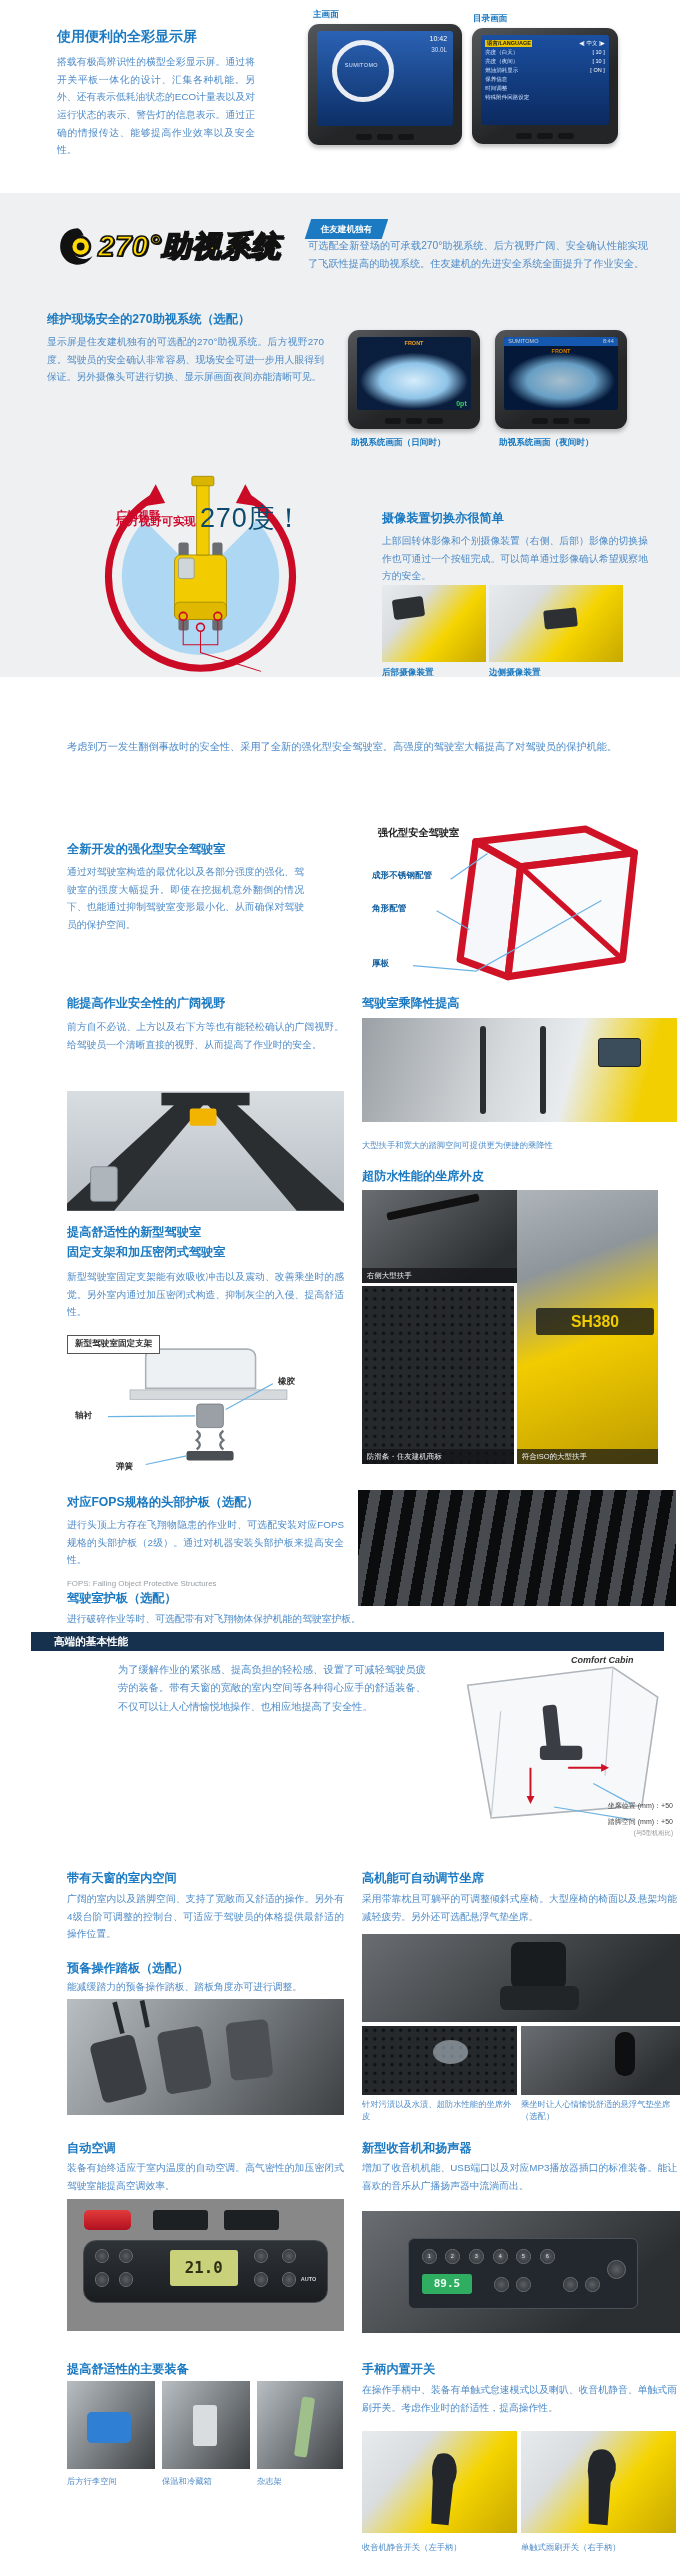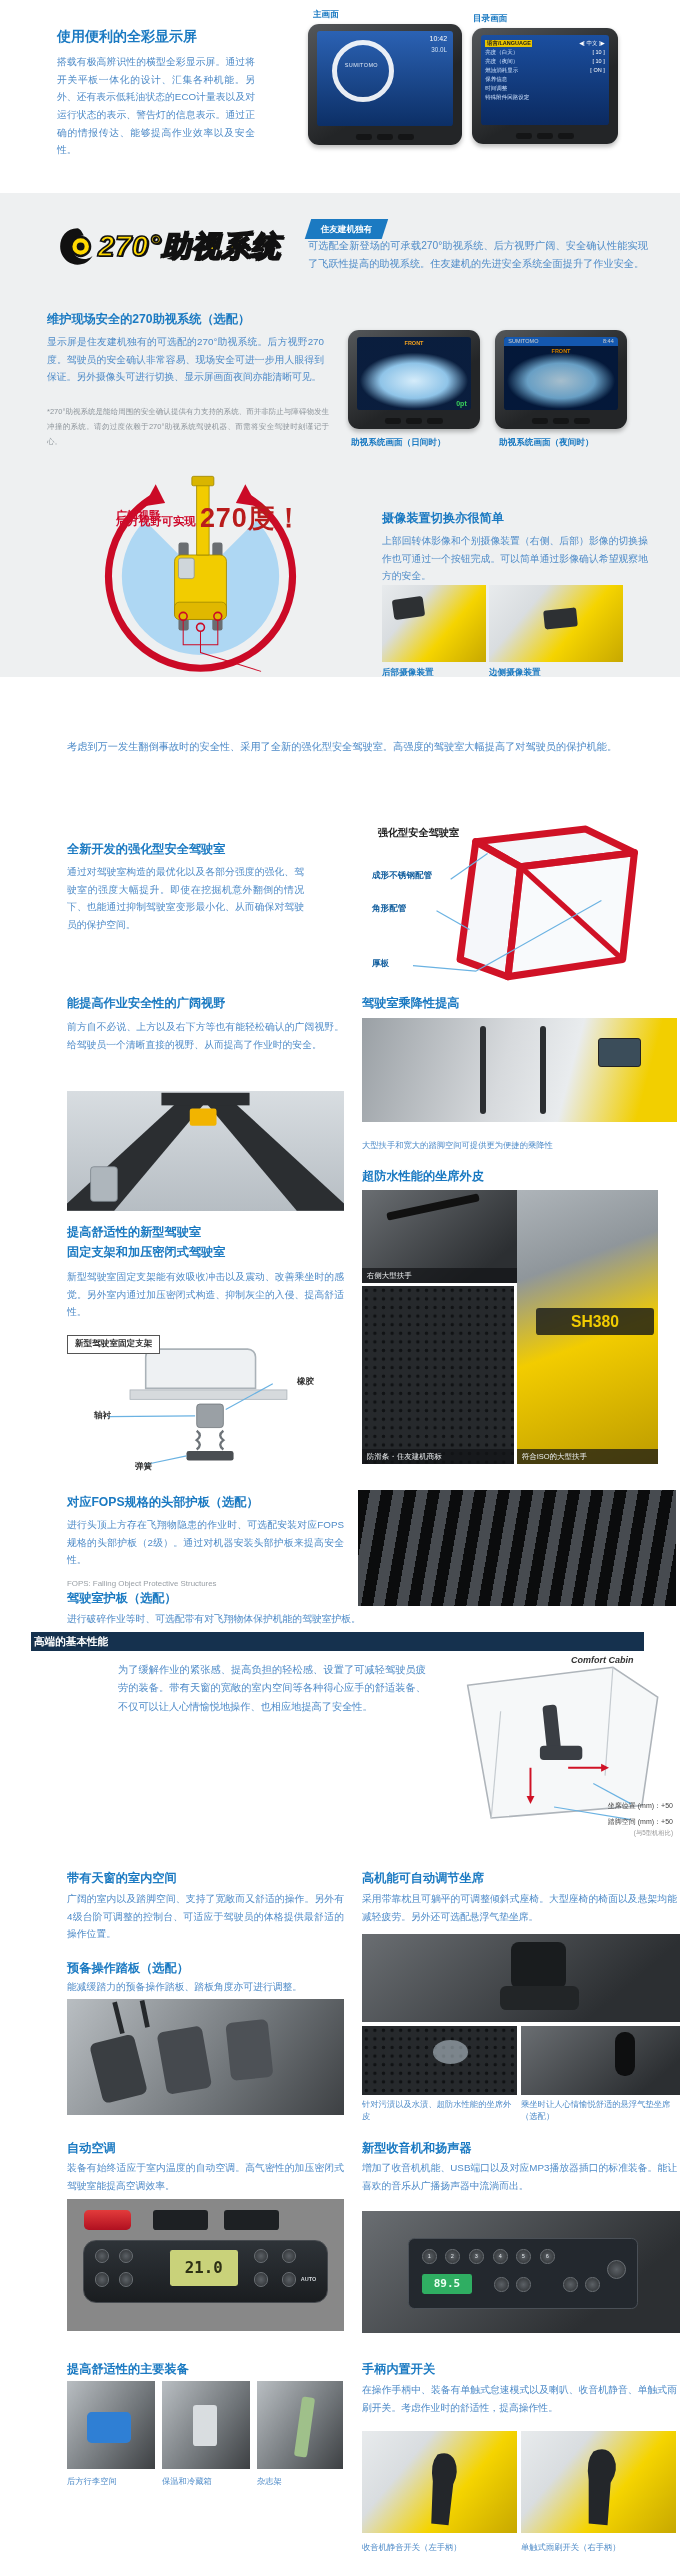--- a/index.html
+++ b/index.html
@@ -9,23 +9,23 @@
   .h1{font-size:12.2px;font-weight:bold;color:#1b7ac2;margin:0;}
   .h1.big{font-size:14px;}
   .body{font-size:9.8px;color:#4e8bc8;line-height:1.8;text-align:justify;margin:0;}
   .body.lg{font-size:10.2px;}
   .cap{font-size:8.6px;font-weight:bold;color:#1b7ac2;}
   .smallcap{font-size:8.3px;color:#4e8bc8;line-height:1.45;}
   .note{font-size:7.5px;color:#8e959b;line-height:2.0;text-align:justify;}
   .graynote{font-size:7.9px;color:#9aa0a6;}
   .fov-l1{font-size:11px;font-weight:bold;color:#cf0a2c;}
   .fov-l2{font-size:11.4px;font-weight:bold;color:#cf0a2c;}
-  .fov-big{font-size:27px;font-weight:bold;color:#b91c1c;letter-spacing:0.8px;}
+  .fov-big{font-size:27px;font-weight:normal;color:#0c4a6e;letter-spacing:0.8px;}
   .band{background:#eef0f1;left:0;width:681px;}
-  .banner{background:#15314e;color:#fff;font-size:10.6px;font-weight:bold;line-height:19px;padding-left:3px;}
+  .banner{background:#15314e;color:#fff;font-size:10.6px;font-weight:bold;line-height:19px;padding-left:23px;}
   
   .monitor{background:linear-gradient(150deg,#54575a,#232527 60%);border-radius:11px;box-shadow:0 2.4px 4.7px rgba(0,0,0,.25);}
   .screen{position:absolute;left:8.6px;right:8.6px;top:7px;bottom:19px;border-radius:3.1px;overflow:hidden;
           background:linear-gradient(#2b62b4,#0c2f66);}
   .mon-btns{position:absolute;bottom:4.7px;left:50%;transform:translateX(-50%);display:flex;gap:5.5px;}
   .mon-btns i{display:block;width:15.7px;height:6.3px;background:#141516;border-radius:2.4px;}
   .gauge-ring{position:absolute;left:15.7px;top:9.4px;width:52px;height:52px;border:5.5px solid rgba(255,255,255,.9);
               border-radius:50%;}
   .scr-brand{position:absolute;left:17.3px;top:31px;width:55px;text-align:center;color:#dfe9f5;font-size:5.5px;letter-spacing:0.4px;}
   .scr-time{position:absolute;right:6.3px;top:4.7px;color:#fff;font-size:7px;}
@@ -65,21 +65,21 @@
   .lcd{position:absolute;background:#c9d27a;color:#2c2f14;font-weight:bold;text-align:center;border-radius:2.4px;
        font-family:"DejaVu Sans Mono",monospace;}
   .lcd.green{background:#2fae62;color:#eafff2;}
   .pbtn{position:absolute;width:12.6px;height:12.6px;border-radius:50%;background:radial-gradient(#5c6166,#2a2d30);
         border:0.8px solid #6a6f74;}
   .pbtn.num{color:#dfe3e6;font-size:5.5px;text-align:center;line-height:12.6px;}
   .auto-label{position:absolute;color:#cfd4d8;font-size:5.5px;font-weight:bold;}
   .callout-line{stroke:#6ab2e2;stroke-width:1.5;fill:none;}
   .diag-label{font-size:8.6px;font-weight:bold;color:#15609f;}
   .mount-title{border:0.8px solid #555;color:#333;font-size:8.6px;font-weight:bold;padding:2.4px 7px;background:#fff;}
-  .mount-label{font-size:8.6px;color:#333;font-weight:bold;margin-left:19px;}
+  .mount-label{font-size:8.6px;color:#333;font-weight:bold;}
   .cc-label{font-size:9px;font-weight:bold;color:#333;font-style:italic;}
   .cc-callout{font-size:7px;color:#444;text-align:right;}
   .cc-callout.small{font-size:6.3px;color:#999;}
   .dk-title{font-size:10.2px;font-weight:bold;color:#222;}
 </style>
 </head>
 <body>
 
 <div class="page">
 
@@ -146,21 +146,20 @@
       <circle cx="30" cy="26" r="12" fill="#ffd900" stroke="#111" stroke-width="3"></circle>
       <circle cx="30" cy="26" r="5" fill="#111"></circle>
     </svg><span class="logo-text">270°助视系统</span>
   </div>
 
   <div class="abs badge" style="left:308px;top:219px"><span>住友建机独有</span></div>
   <p class="abs body lg" style="left:308px;top:237px;width:340px">可选配全新登场的可承载270°助视系统、后方视野广阔、安全确认性能实现了飞跃性提高的助视系统。住友建机的先进安全系统全面提升了作业安全。</p>
 
   <h3 class="abs h1" style="left:47px;top:311px">维护现场安全的270助视系统（选配）</h3>
   <p class="abs body" style="left:47px;top:333px;width:277px">显示屏是住友建机独有的可选配的270°助视系统。后方视野270度。驾驶员的安全确认非常容易、现场安全可进一步用人眼得到保证。另外摄像头可进行切换、显示屏画面夜间亦能清晰可见。</p>
-  <p class="abs note" style="left:47px;top:396px;width:282px">*270°助视系统是能给周围的安全确认提供有力支持的系统、而并非防止与障碍物发生冲撞的系统。请勿过度依赖于270°助视系统驾驶机器、而需将安全驾驶时刻谨记于心。</p>
 
   <div class="abs monitor" style="left:348px;top:330px;width:132px;height:99px">
     <div class="screen screen-cam">
       <div class="cam-front">FRONT</div>
       <div class="cam-status">0pt</div>
     </div>
     <div class="mon-btns">
         <i></i>
         <i></i>
         <i></i>

